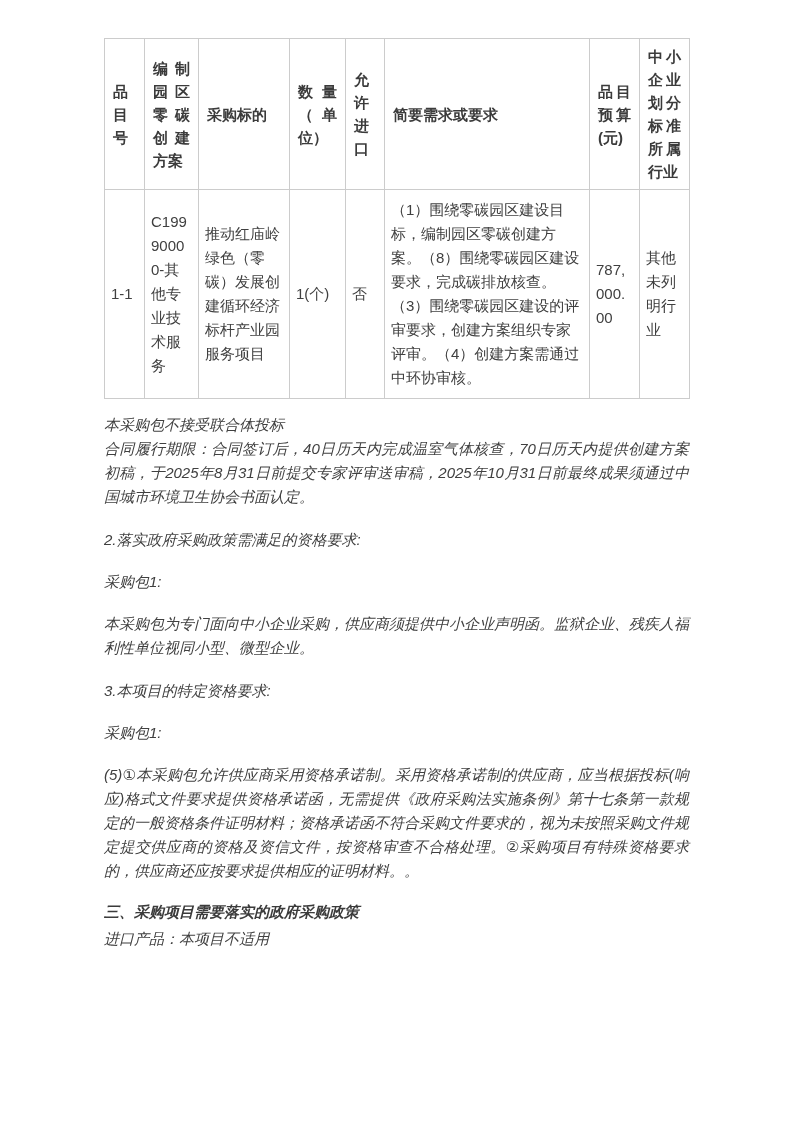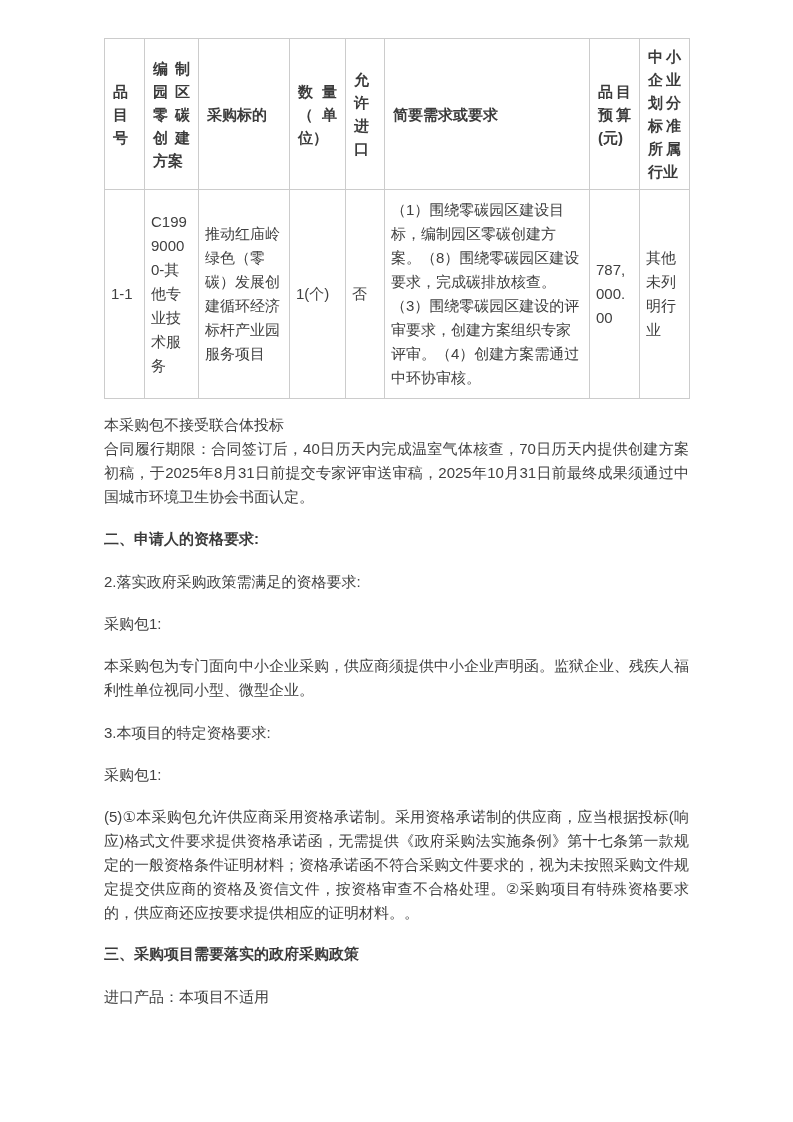--- a/index.html
+++ b/index.html
@@ -48,23 +48,24 @@
   td.breakall { word-break: break-all; }
   td.budget { padding: 8px 5px; }
 
   .para {
     margin: 0;
     width: 585px;
     font-size: 15px;
     line-height: 24px;
     text-align: justify;
     color: #404040;
+    font-style: italic;
   }
   .bold { font-weight: bold; color: #3b3b3b; }
-  .mt3  { margin-top: 19px; }
+  .mt3  { margin-top: 3px; }
   .mt4  { margin-top: 4px; }
   .mt14 { margin-top: 14px; }
   .mt16 { }
   .mt17 { margin-top: 17px; }
   .mt18 { margin-top: 18px; }
   .mt19 { margin-top: 19px; }
   .mt20 { margin-top: 20px; }
 </style>
 </head>
 <body>
@@ -105,21 +106,20 @@
         <td class="breakall budget">787,000.00</td>
         <td class="justify breakall">其他未列明行业</td>
       </tr>
     </tbody>
   </table>
 
   <p class="para mt14">本采购包不接受联合体投标</p>
 
   <p class="para mt16">合同履行期限：合同签订后，40日历天内完成温室气体核查，70日历天内提供创建方案初稿，于2025年8月31日前提交专家评审送审稿，2025年10月31日前最终成果须通过中国城市环境卫生协会书面认定。</p>
 
-  <p class="para mt18 bold">二、申请人的资格要求:</p>
 
 
   <p class="para mt19">2.落实政府采购政策需满足的资格要求:</p>
 
   <p class="para mt18">采购包1:</p>
 
   <p class="para mt18">本采购包为专门面向中小企业采购，供应商须提供中小企业声明函。监狱企业、残疾人福利性单位视同小型、微型企业。</p>
 
   <p class="para mt19">3.本项目的特定资格要求:</p>
 

